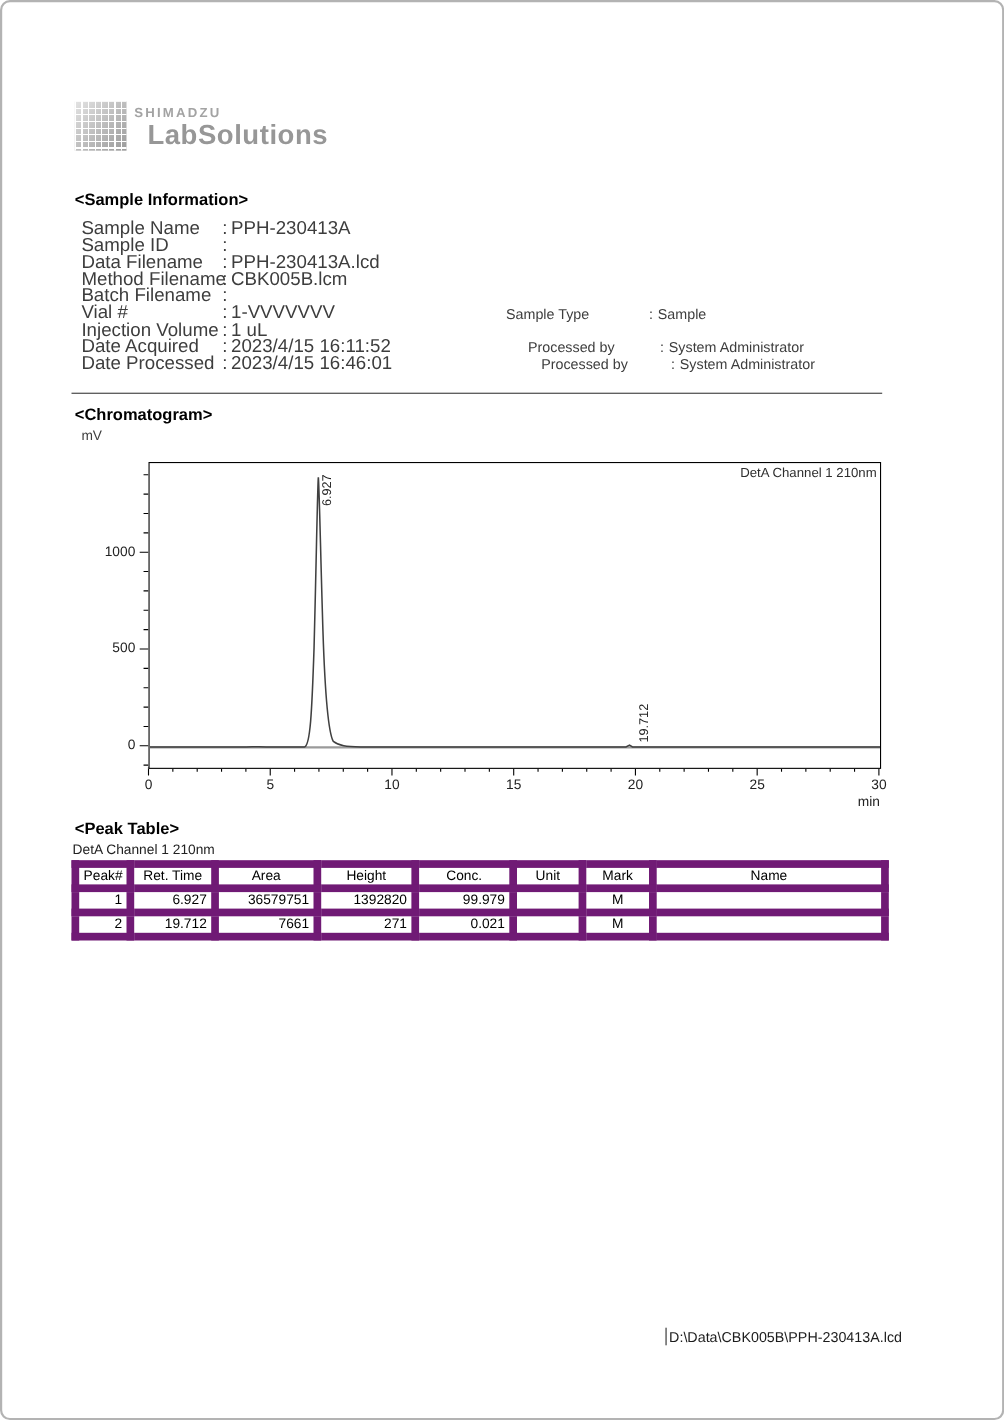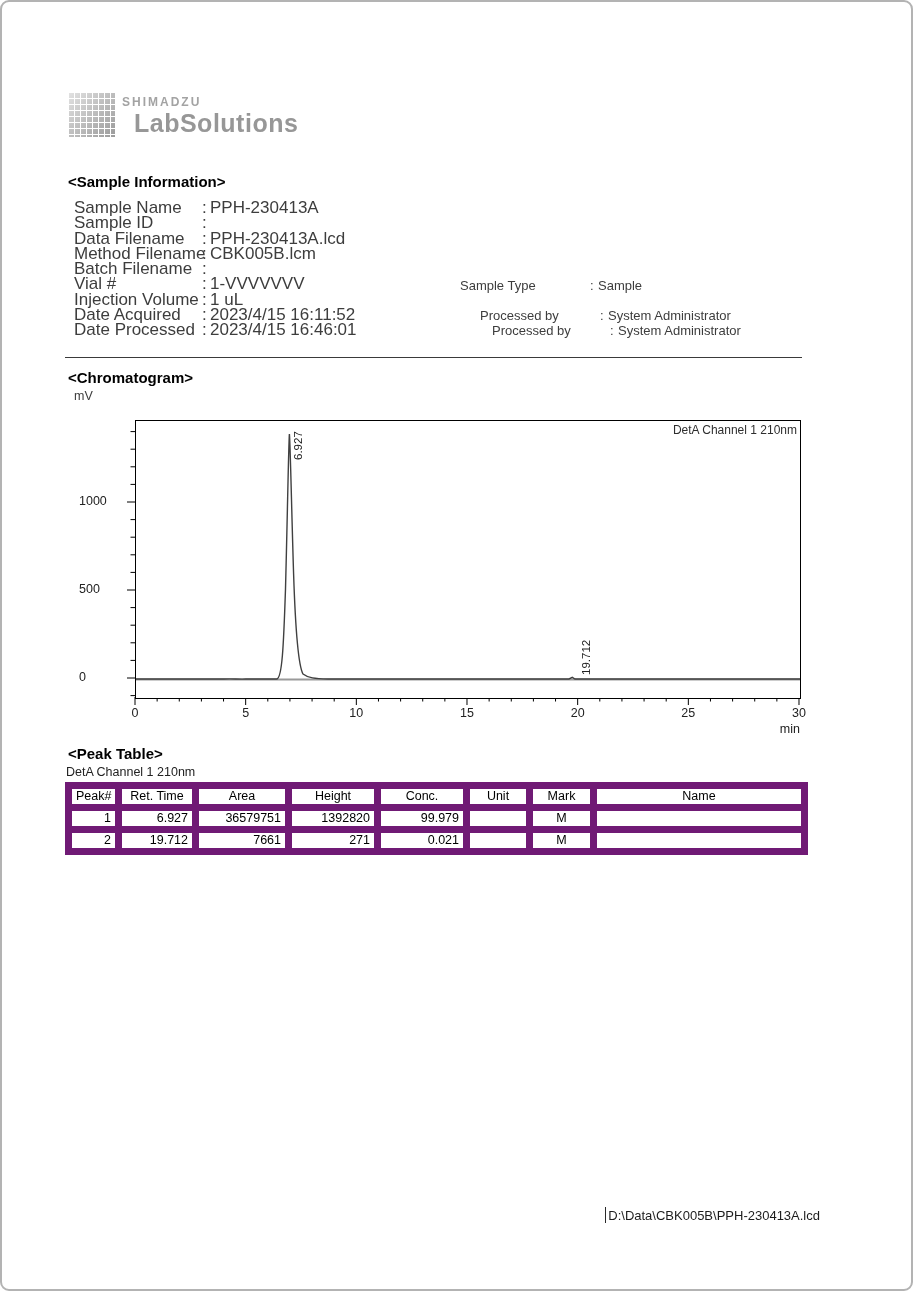--- a/index.html
+++ b/index.html
@@ -39,21 +39,21 @@
 
   .divider{position:absolute;left:63px;top:355px;width:737px;height:1px;background:#3a3a3a;}
 
   
   .y-unit{position:absolute;left:72px;top:387px;font-size:12.5px;color:#3d3d3d;}
   .chart-area{position:absolute;left:63px;top:410px;width:760px;height:330px;}
   .ticks-svg{position:absolute;left:0;top:0;width:760px;height:330px;}
   .plot-box{position:absolute;left:70px;top:8px;width:664px;height:277px;border:1px solid #000;box-sizing:content-box;background:#fff;}
   .trace-svg{position:absolute;left:0;top:0;width:664px;height:277px;}
   .det-label{position:absolute;right:28px;top:11px;font-size:12px;color:#2e2e2e;}
-  .ylab{position:absolute;width:44px;font-size:12.5px;color:#222;}
+  .ylab{position:absolute;width:44px;text-align:right;font-size:12.5px;color:#222;}
   .ylab0{right:702px;top:258px;} .ylab500{right:702px;top:170px;} .ylab1000{right:702px;top:82px;}
   .xlab{position:absolute;width:40px;text-align:center;font-size:12.5px;color:#222;top:294px;}
   .x-unit{position:absolute;right:25px;top:310px;font-size:12.5px;color:#222;}
   .peak-ann{position:absolute;font-size:11.5px;color:#222;transform:rotate(-90deg);transform-origin:0 0;white-space:nowrap;}
   .pk1{left:227px;top:48px;} .pk2{left:515px;top:263px;}
 
   
   .channel-label{position:absolute;left:64px;top:763px;font-size:12.5px;color:#222;}
   .peak-table{
     position:absolute;left:63px;top:780px;width:736px;border-collapse:collapse;

